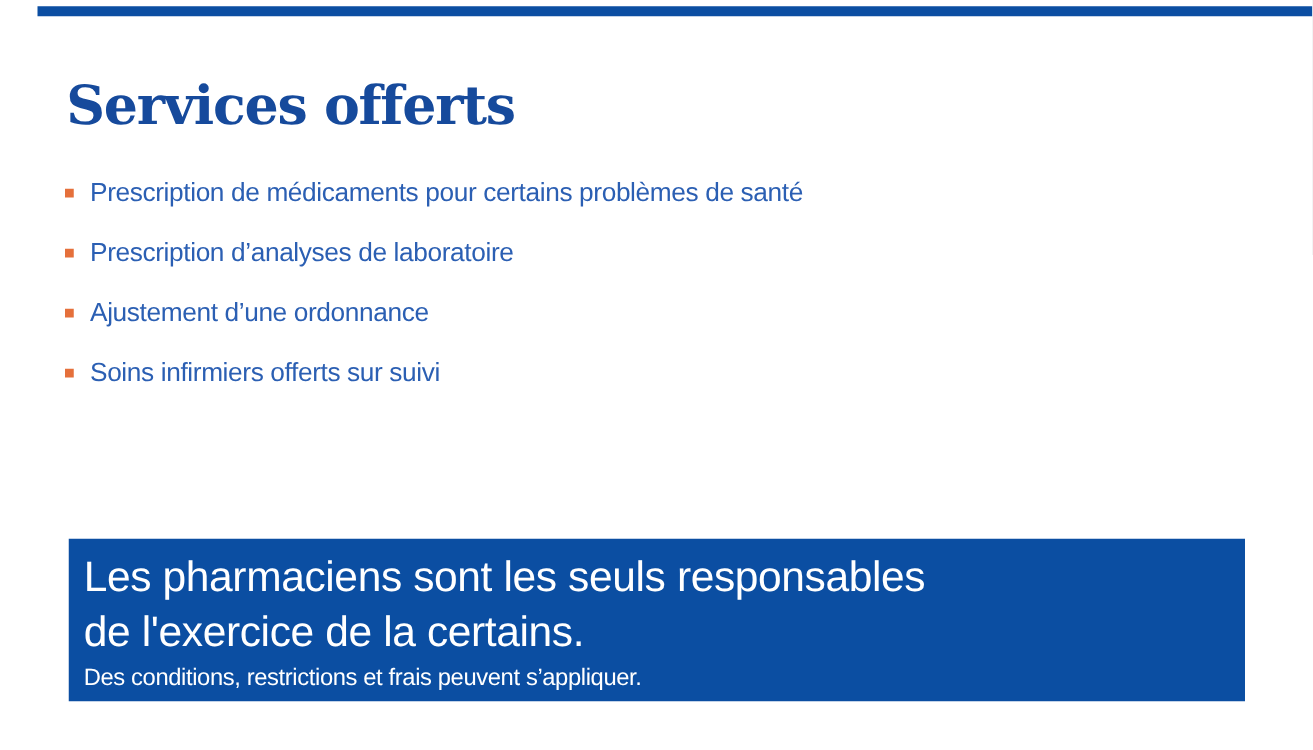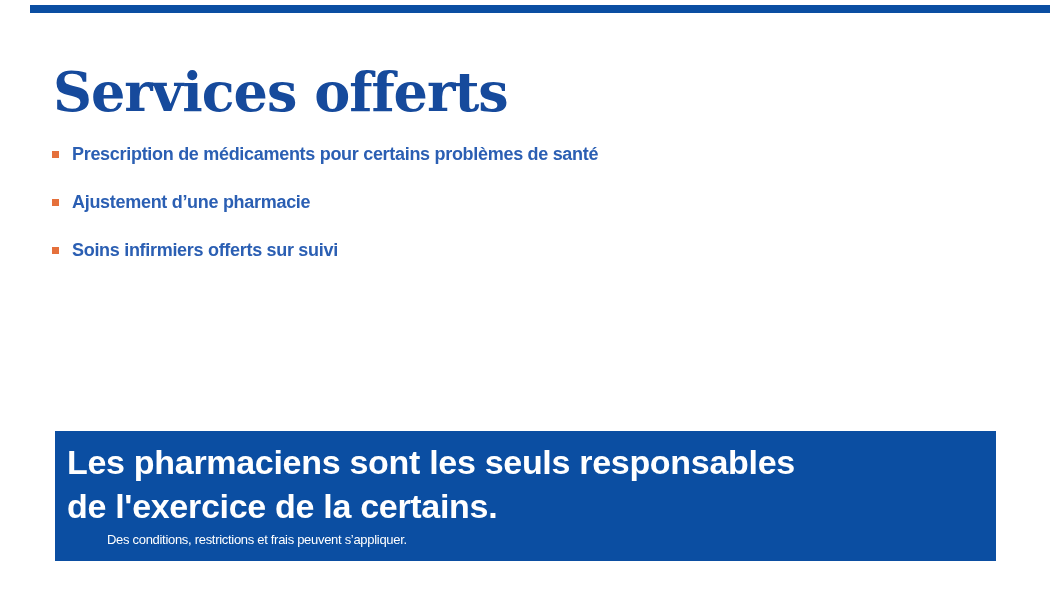--- a/index.html
+++ b/index.html
@@ -29,41 +29,40 @@
     top: 5px;
     height: 8px;
     background: var(--accent_blue);
   }
   .page-title {
     position: absolute;
     left: 53px;
     top: 60px;
     font-family: "DejaVu Serif", serif;
     font-weight: bold;
-    font-size: 54px;
+    font-size: 43px;
     letter-spacing: -1px;
     color: var(--title_blue);
     white-space: nowrap;
   }
   .services-list {
     position: absolute;
     left: 52px;
     top: 144px;
     list-style: none;
   }
   .services-list li {
     position: relative;
     padding-left: 20px;
     margin-bottom: 27px;
-    font-size: 18px;
+    font-size: 21px;
     line-height: 21px;
     letter-spacing: -0.3px;
     color: var(--bullet_text_blue);
     white-space: nowrap;
-    font-weight: bold;
   }
   .bullet-square {
     position: absolute;
     left: 0;
     top: 7px;
     width: 7px;
     height: 7px;
     background: var(--bullet_marker_orange);
   }
   .notice-box {
@@ -71,50 +70,53 @@
     left: 55px;
     top: 431px;
     width: 941px;
     height: 130px;
     background: var(--notice_bg);
     color: var(--notice_text);
     padding: 9px 12px 0 12px;
   }
   .notice-headline {
     font-size: 34px;
-    font-weight: 700;
+    font-weight: 400;
     line-height: 44px;
     letter-spacing: -0.3px;
     white-space: nowrap;
   }
   .notice-disclaimer {
     margin-top: 4px;
-    font-size: 13px;
+    font-size: 19px;
     letter-spacing: -0.3px;
     white-space: nowrap;
-    margin-left: 40px;
   }
 </style>
 </head>
 <body>
 
 <div class="slide">
 
   <div class="top-accent-bar"></div>
 
   <h1 class="page-title">Services offerts</h1>
 
   <ul class="services-list">
     <li>
       <span class="bullet-square"></span>
       <span>Prescription de médicaments pour certains problèmes de santé</span>
     </li>
     <li>
       <span class="bullet-square"></span>
-      <span>Ajustement d’une pharmacie</span>
+      <span>Prescription d’analyses de laboratoire</span>
+    </li>
+    <li>
+      <span class="bullet-square"></span>
+      <span>Ajustement d’une ordonnance</span>
     </li>
     <li>
       <span class="bullet-square"></span>
       <span>Soins infirmiers offerts sur suivi</span>
     </li>
   </ul>
 
   <div class="notice-box">
     <div class="notice-headline">Les pharmaciens sont les seuls responsables</div>
     <div class="notice-headline">de l'exercice de la certains.</div>

